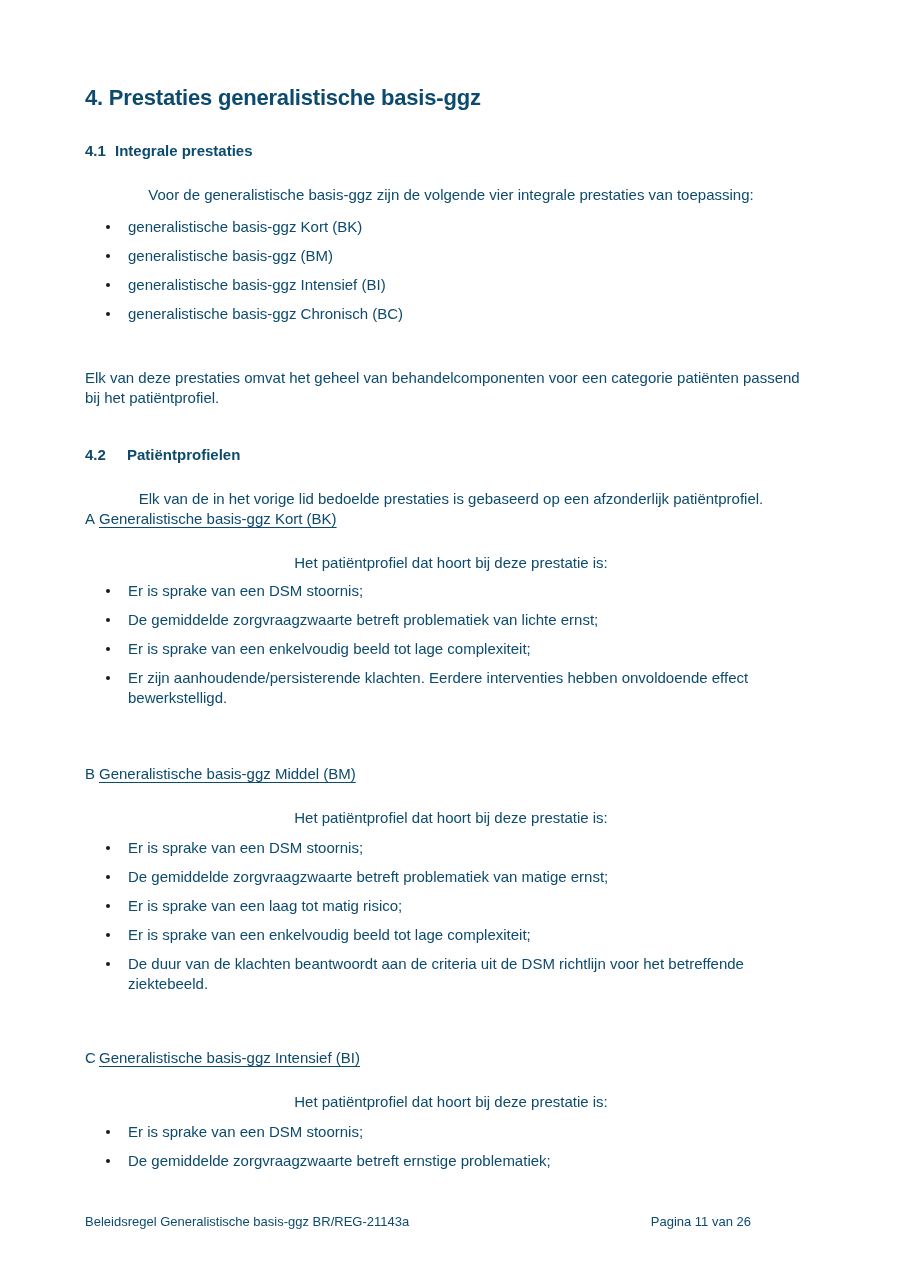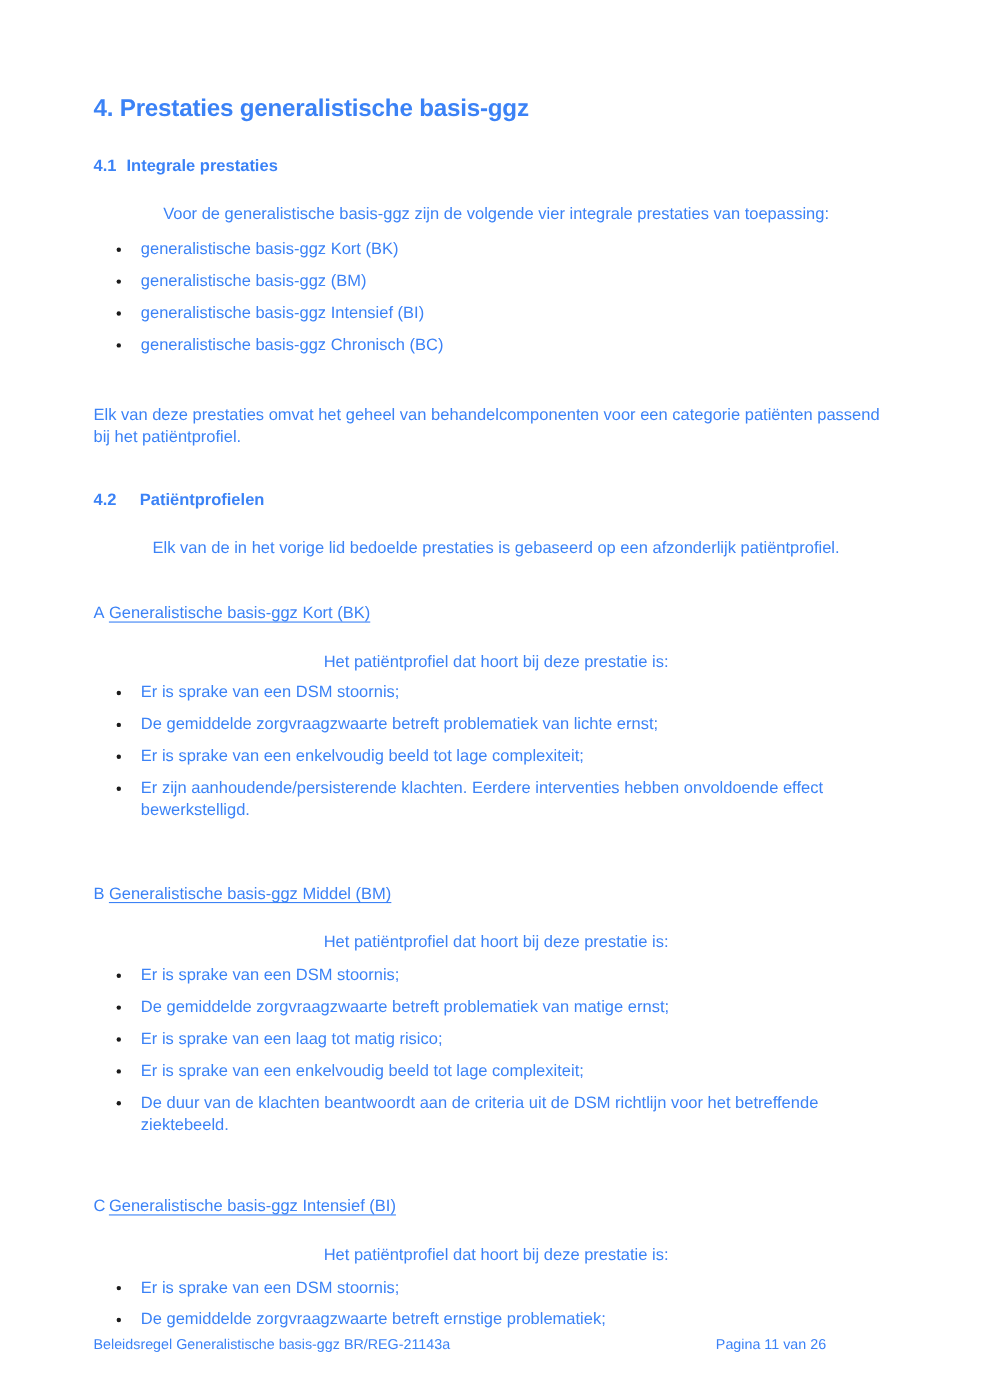--- a/index.html
+++ b/index.html
@@ -4,21 +4,21 @@
 <style>
   * { margin:0; padding:0; box-sizing:border-box; }
   html,body { background:#fff; }
   .page {
     position:relative;
     width:836px;
     height:1273px;
     background:#fff;
     overflow:hidden;
     font-family:"Liberation Sans","DejaVu Sans",sans-serif;
-    color:#3b82f6;
+    color:#0c4a6e;
     font-size:15px;
     line-height:20px;
   }
   .content {
     position:absolute;
     left:85px;
     top:0;
     width:732px;
   }
   h1 {
@@ -58,21 +58,21 @@
     content:"";
     display:block;
     width:4px;
     height:4px;
     border-radius:50%;
     background:#1b1b1b;
     margin-top:8px;
   }
   .li-text { flex:1; }
   .profile-heading { font-size:15px; line-height:20px; }
-  .ph-a { margin-top:39px; }
+  .ph-a { }
   .ph-b { margin-top:56px; }
   .ph-c { margin-top:54px; }
   .letter { display:inline-block; min-width:14px; }
   .underlined {
     text-decoration:underline;
     text-underline-offset:3px;
     text-decoration-thickness:1px;
   }
   .footer {
     position:absolute;

